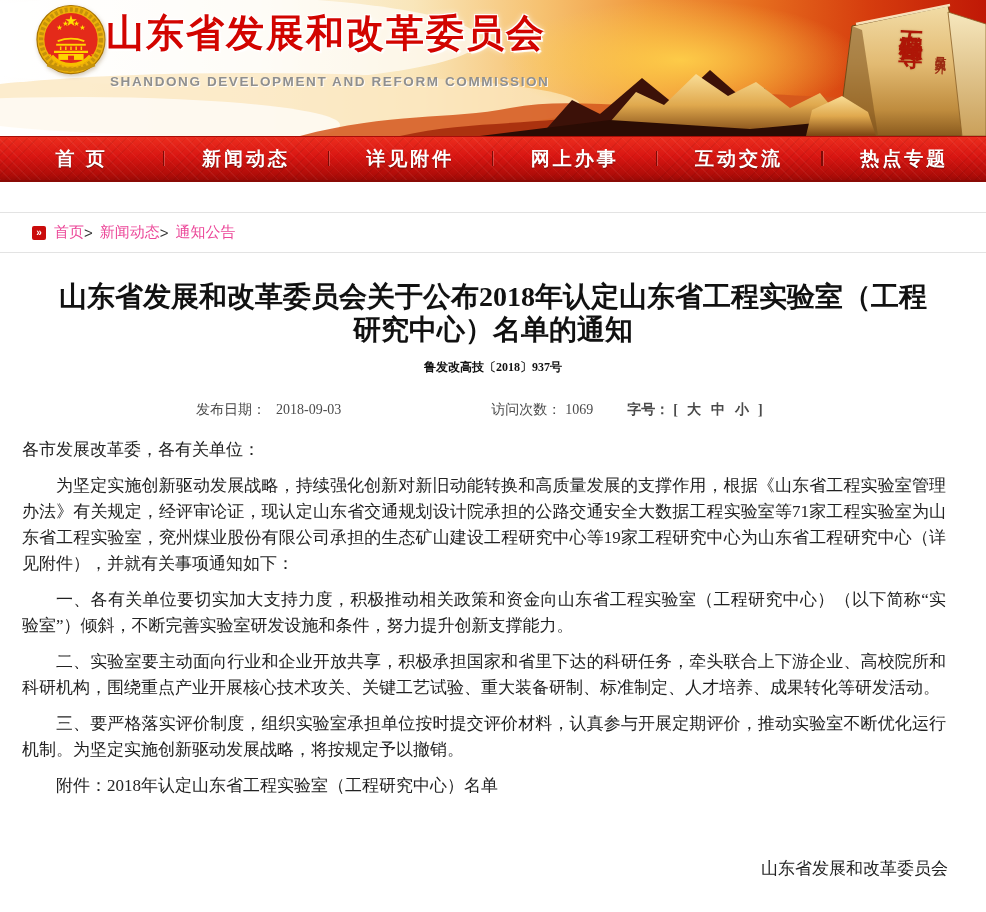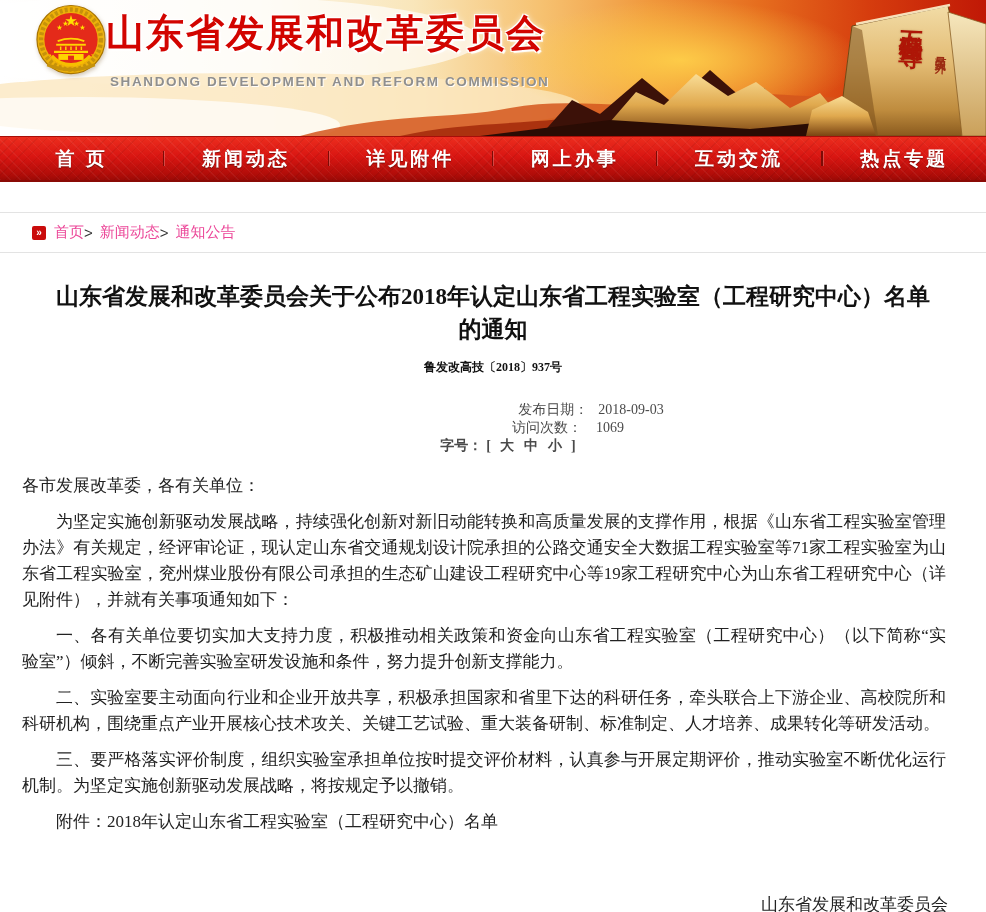--- a/index.html
+++ b/index.html
@@ -72,31 +72,31 @@
     color:#fff; font-size:10px; line-height:14px; text-align:center; font-weight:bold;
     margin-right:8px; flex:0 0 auto;
   }
   .bc-link { color:#ec4899; text-decoration:none; cursor:pointer; }
   .bc-sep { margin-right:7px; color:#333; }
 
   
   .article { font-family:"Liberation Serif","DejaVu Serif",serif; color:#1f1f1f; }
   .article-title {
     width:892px; margin:27px auto 4px; text-align:center;
-    font-size:23px; font-weight:bold; line-height:33px; color:#111;
+    font-size:28px; font-weight:bold; line-height:33px; color:#111;
   }
   .doc-number { text-align:center; margin-top:13px; font-size:12px; font-weight:bold; color:#111; }
   .meta-row {
     display:flex; align-items:center; margin-top:25px;
-    font-size:14px; color:#4a4a4a; white-space:nowrap;flex-direction:column;
+    font-size:14px; color:#4a4a4a; white-space:nowrap;
   }
   .meta-publish { margin-left:196px; }
   .meta-publish .meta-value { margin-left:10px; }
   .meta-visits { margin-left:150px; }
-  .meta-visits .meta-value { margin-left:14px; }
+  .meta-visits .meta-value { margin-left:4px; }
   .meta-fontsize { margin-left:34px;font-weight:bold; }
   .fs-bracket { margin:0 4px; }
   .fs-link { color:#4a4a4a; text-decoration:none; margin:0 5px; cursor:pointer; }
 
   .content {
     padding:18px 40px 0 22px;
     font-size:17px; line-height:26px; color:#222; text-align:justify;
   }
   .content p { margin:0 0 10px; text-indent:2em; }
   .content p.salutation { text-indent:0; }

